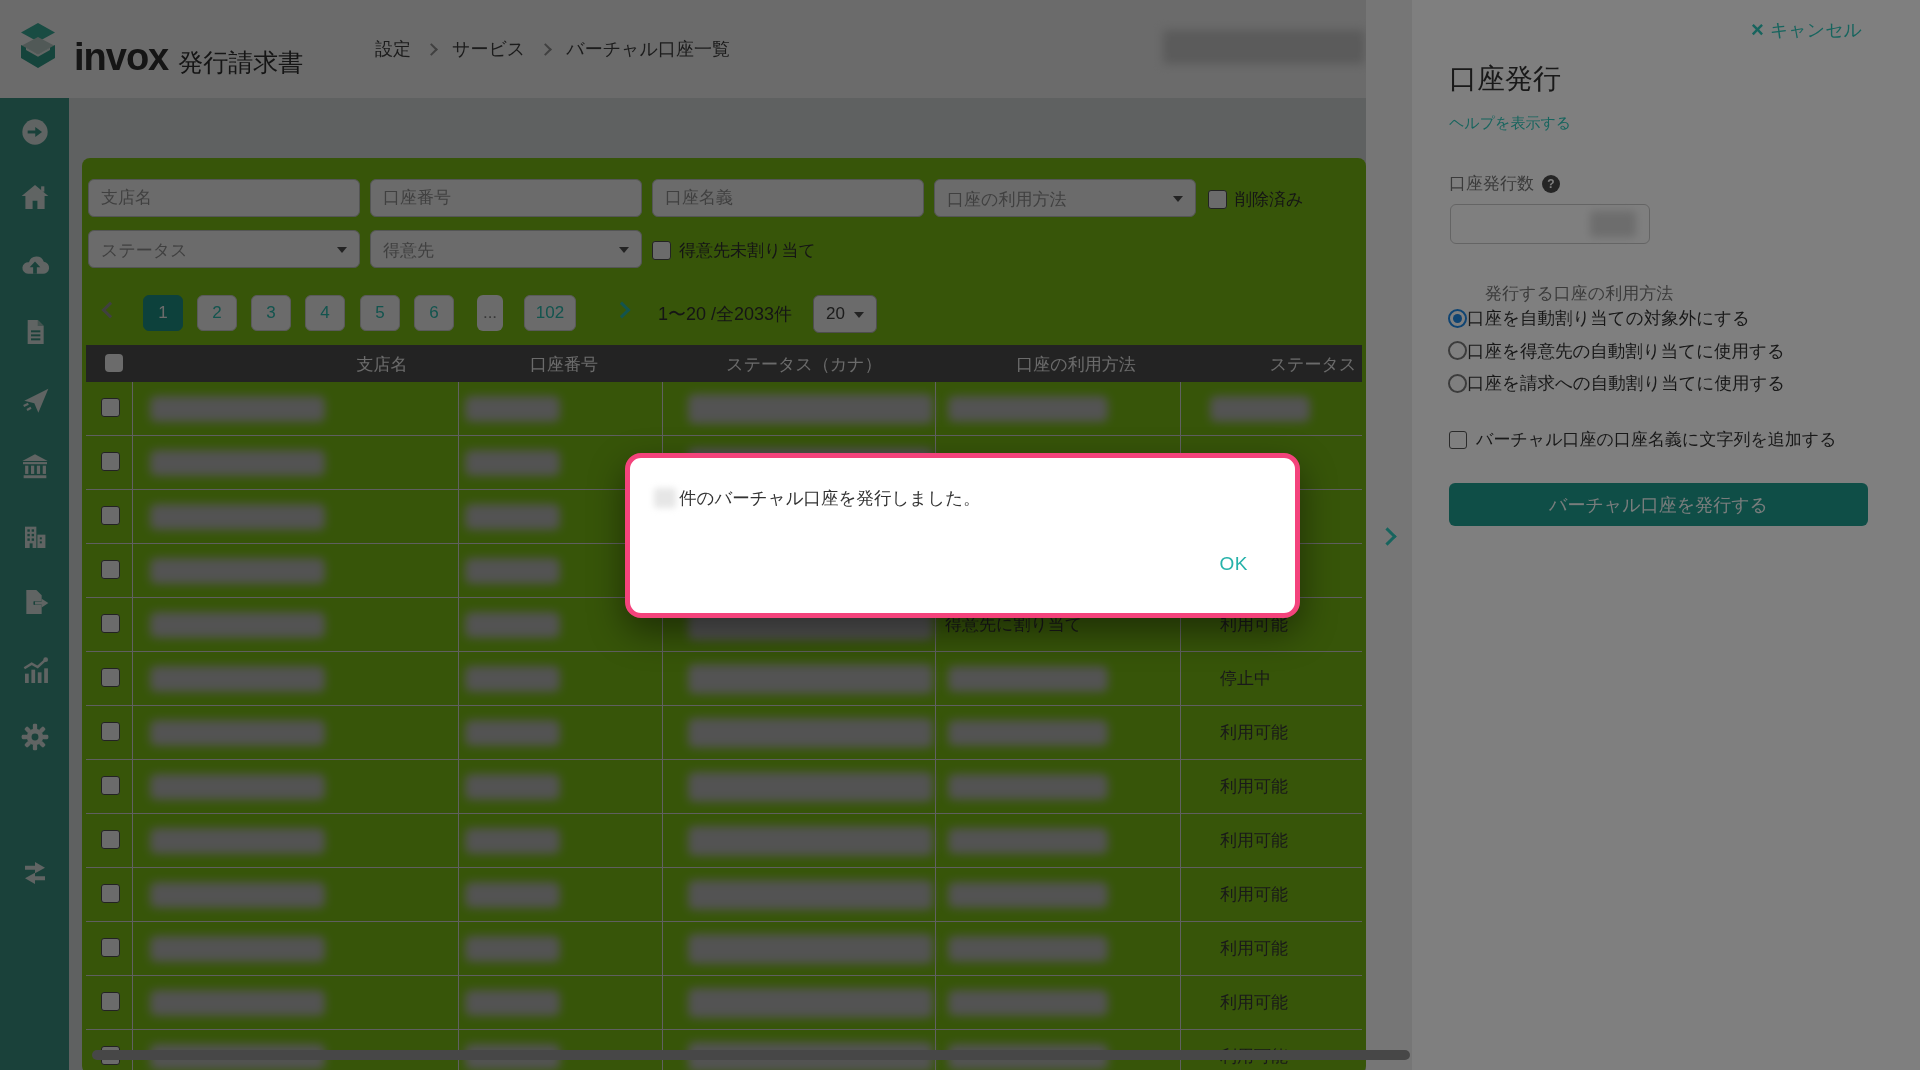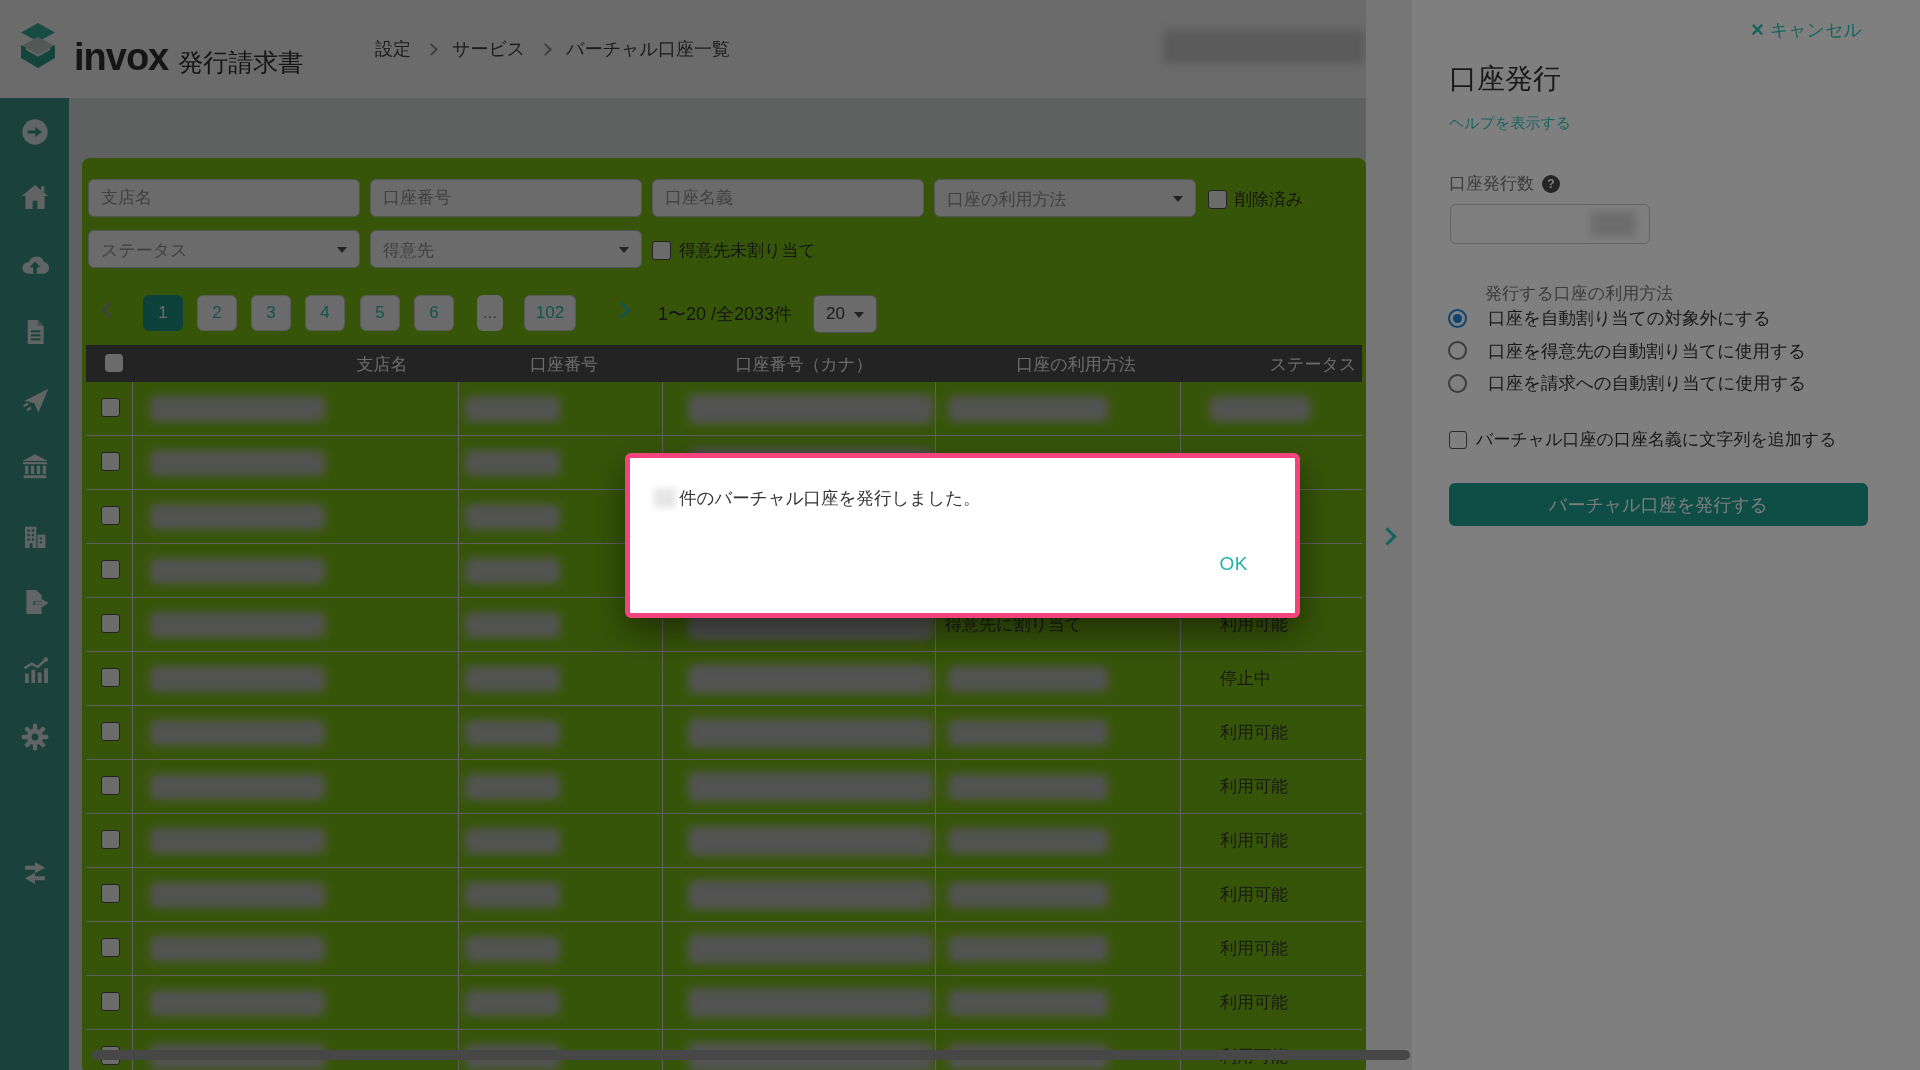--- a/index.html
+++ b/index.html
@@ -61,30 +61,30 @@
   #drawer { position:fixed; left:1412px; top:0; width:508px; height:1070px; background:#fff; z-index:20; }
   #drawer-cancel { position:absolute; right:58px; top:18px; display:flex; align-items:center; gap:6px; color:var(--accent_teal,#2FC9BC); font-size:18px; cursor:pointer; }
   #drawer-cancel .x { font-size:22px; font-weight:bold; line-height:1; }
   #drawer-title { position:absolute; left:37px; top:60px; font-size:28px; font-weight:normal; color:#333; }
   #drawer-help { position:absolute; left:37px; top:114px; font-size:15px; color:var(--accent_teal,#2FC9BC); cursor:pointer; }
   #count-row { position:absolute; left:37px; top:172px; display:flex; align-items:center; gap:8px; font-size:17px; color:#777; }
   .q-ic { width:18px; height:18px; border-radius:50%; background:#4A4A4A; color:#fff; font-size:12px; font-weight:bold; display:flex; align-items:center; justify-content:center; }
   #count-input { position:absolute; left:38px; top:204px; width:200px; height:40px; border:1px solid #C9C9C9; border-radius:6px; background:#fff; font-size:17px; padding:0 12px; outline:none; }
   #count-blur { position:absolute; left:178px; top:211px; width:46px; height:26px; background:#DADADA; border-radius:4px; filter:blur(4px); }
   #usage-label { position:absolute; left:37px; top:282px; font-size:17px; color:#777;margin-left:36px; }
-  .radio-row { position:absolute; left:36px; display:flex; align-items:center; gap:21px; font-size:17.5px; color:#333; cursor:pointer; }
+  .radio-row { position:absolute; left:36px; display:flex; align-items:center; gap:0; font-size:17.5px; color:#333; cursor:pointer; }
   .radio { width:19px; height:19px; border-radius:50%; border:2px solid #787878; background:#fff; position:relative; flex:none; }
   .radio.sel { border-color:var(--radio_selected,#1E88E5); }
   .radio.sel::after { content:""; position:absolute; left:3px; top:3px; width:9px; height:9px; border-radius:50%; background:var(--radio_selected,#1E88E5); }
   #append-row { position:absolute; left:37px; top:428px; display:flex; align-items:center; gap:9px; font-size:17px; color:#333; cursor:pointer; }
   #append-row .chk { width:18px; height:18px; }
   #drawer-submit { position:absolute; left:37px; top:483px; width:419px; height:43px; border:none; border-radius:6px; background:var(--button_teal,#1F9C8F); color:rgba(255,255,255,0.95); font-size:18px; cursor:pointer; font-family:inherit; }
 
   
-  #modal { position:fixed; left:625px; top:453px; width:675px; height:165px; background:#fff; border:5px solid var(--modal_border,#F4437C); border-radius:6px; z-index:40; box-shadow:0 14px 36px rgba(0,0,0,0.45); }
+  #modal { position:fixed; left:625px; top:453px; width:675px; height:165px; background:#fff; border:5px solid var(--modal_border,#F4437C); border-radius:16px; z-index:40; box-shadow:0 14px 36px rgba(0,0,0,0.45); }
   #modal-msg { position:absolute; left:24px; top:28px; display:flex; align-items:center; font-size:17.5px; color:#333; }
   #modal-num-blur { width:22px; height:20px; background:#E6E6E6; border-radius:3px; filter:blur(3px); margin-right:3px; }
   #modal-ok { position:absolute; right:47px; bottom:38px; font-size:19px; color:var(--ok_teal,#26B2AA); letter-spacing:0.5px; cursor:pointer; }
 </style>
 </head>
 <body>
 
 <div id="app">
 
   <header id="topbar">
@@ -253,21 +253,21 @@
     <span class="pg-chv" id="pg-next"></span>
     <span id="pg-range">1〜20 /全2033件</span>
     <div class="f-select" id="pg-size">
       <span>20</span><span class="caret"></span>
     </div>
 
     <div id="thead">
       <span id="thead-cb"></span>
       <span class="th" style="left:296px">支店名</span>
       <span class="th" style="left:478px">口座番号</span>
-      <span class="th" style="left:718px">口座番号（カナ）</span>
+      <span class="th" style="left:718px">ステータス（カナ）</span>
       <span class="th" style="left:990px">口座の利用方法</span>
       <span class="th" style="left:1227px">ステータス</span>
     </div>
     <div id="tbody">
       <span class="colline" style="left:46px"></span>
       <span class="colline" style="left:372px"></span>
       <span class="colline" style="left:576px"></span>
       <span class="colline" style="left:849px"></span>
       <span class="colline" style="left:1094px"></span>
     <div class="trow" style="top: 0px;">

